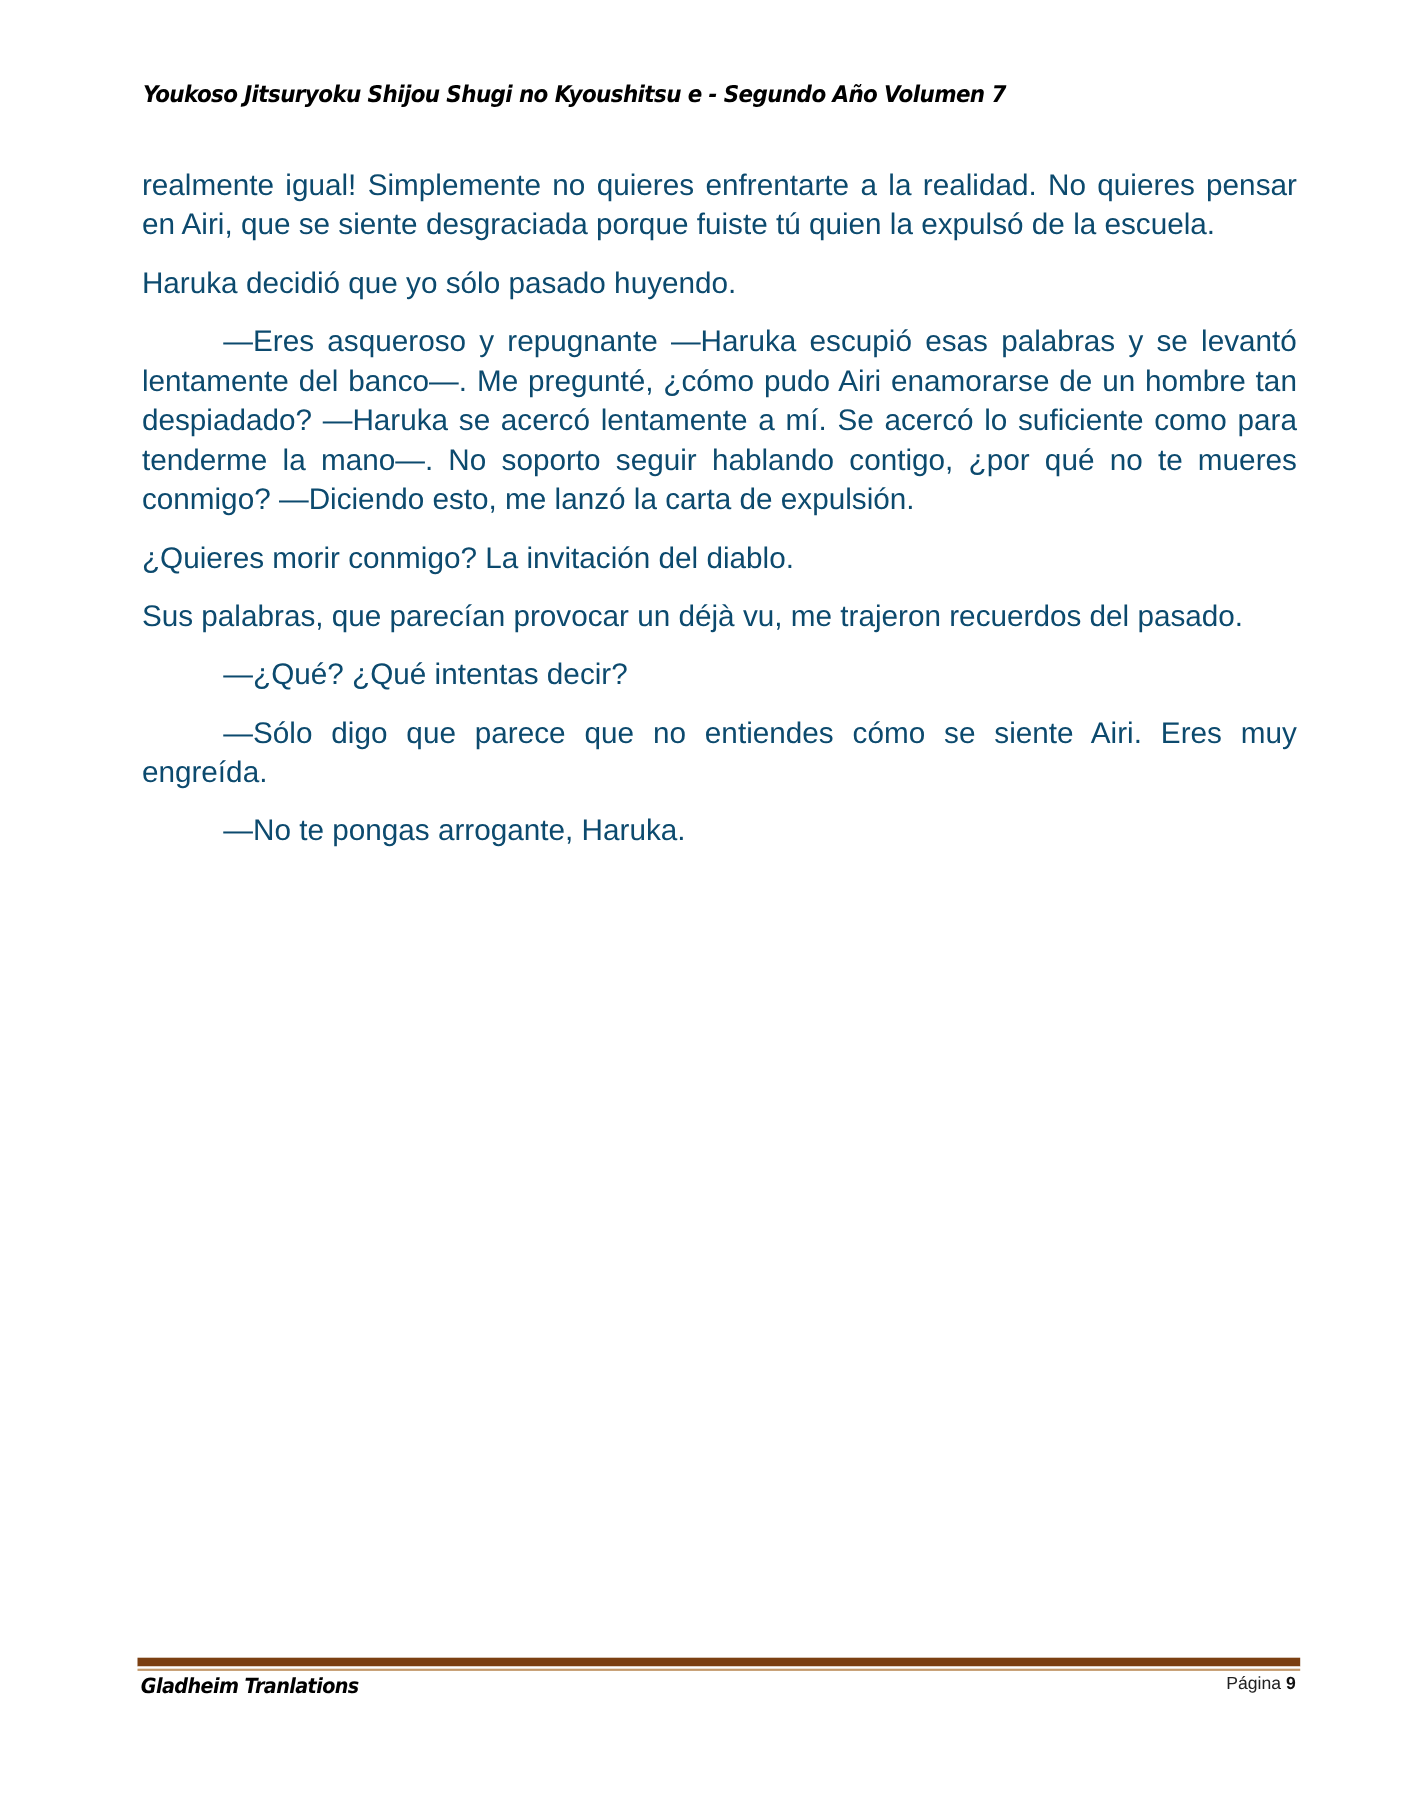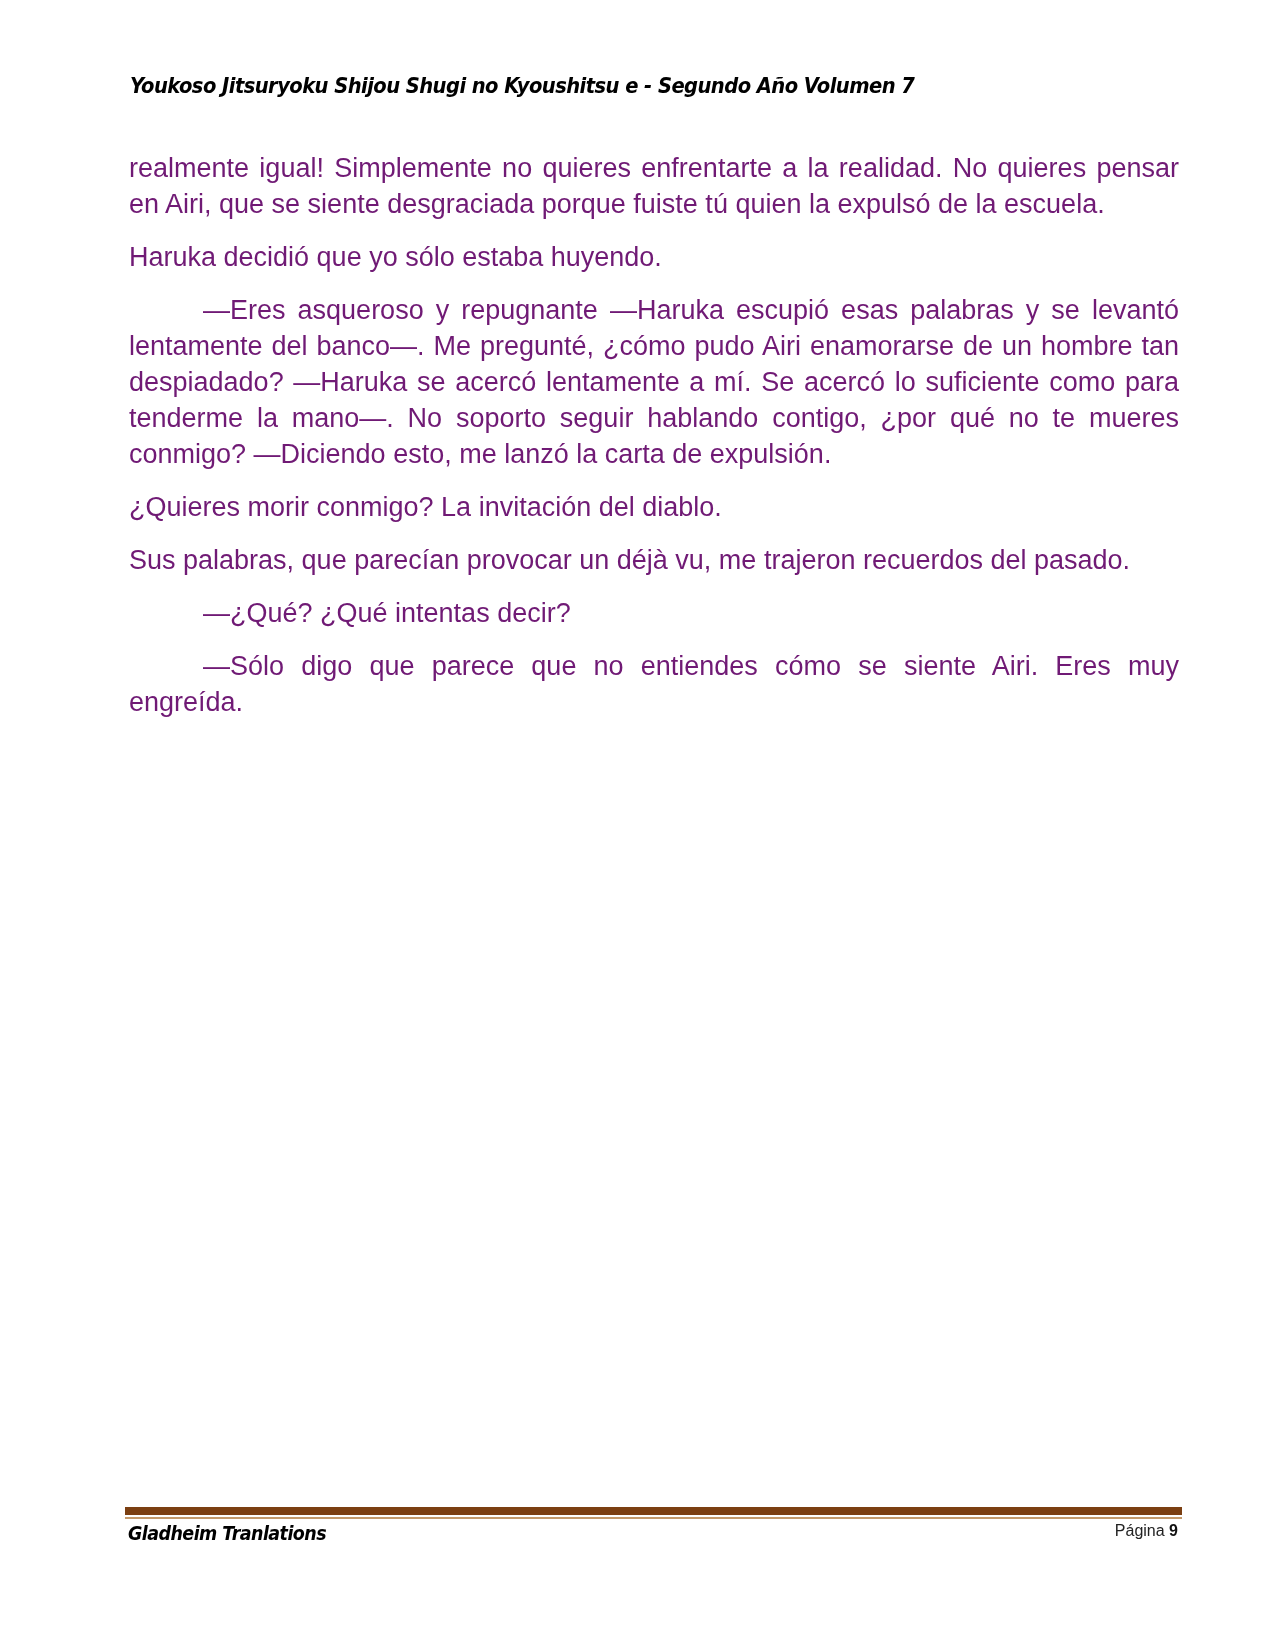--- a/index.html
+++ b/index.html
@@ -9,21 +9,21 @@
     position: absolute; left: 114px; top: 74px;
     font-family: "DejaVu Sans", sans-serif;
     font-weight: bold; font-style: italic;
     font-size: 21px; letter-spacing: -0.6px;
     color: #000; white-space: nowrap;
     transform: scaleX(0.93); transform-origin: left top;
   }
   .body-text {
     position: absolute; left: 113px; top: 150px; width: 1050px;
     font-family: "Liberation Sans", sans-serif;
-    font-size: 27px; line-height: 36px; color: #701a75;
+    font-size: 27px; line-height: 36px; color: #0c4a6e;
   }
   .body-text p {
     margin: 0 0 17px 0; text-align: justify;
   }
   .body-text p.dialogue { text-indent: 74px; }
   .footer-rule {
     position: absolute; left: 109px; top: 1507px; width: 1057px;
   }
   .footer-rule .thick { height: 8px; background: #7b3f12; }
   .footer-rule .gap { height: 2px; background: #fff; }
@@ -43,26 +43,27 @@
   .footer-right .num { font-weight: bold; color: #111; }
 </style>
 </head>
 <body>
 
 <div class="page">
   <div class="running-header">Youkoso Jitsuryoku Shijou Shugi no Kyoushitsu e - Segundo Año Volumen 7</div>
 
   <div class="body-text">
     <p class="narration">realmente igual! Simplemente no quieres enfrentarte a la realidad. No quieres pensar en Airi, que se siente desgraciada porque fuiste tú quien la expulsó de la escuela.</p>
-    <p class="narration">Haruka decidió que yo sólo estaba huyendo.</p>
+    <p class="narration">Haruka decidió que yo sólo pasado huyendo.</p>
     <p class="dialogue">—Eres asqueroso y repugnante —Haruka escupió esas palabras y se levantó lentamente del banco—. Me pregunté, ¿cómo pudo Airi enamorarse de un hombre tan despiadado? —Haruka se acercó lentamente a mí. Se acercó lo suficiente como para tenderme la mano—. No soporto seguir hablando contigo, ¿por qué no te mueres conmigo? —Diciendo esto, me lanzó la carta de expulsión.</p>
     <p class="narration">¿Quieres morir conmigo? La invitación del diablo.</p>
     <p class="narration">Sus palabras, que parecían provocar un déjà vu, me trajeron recuerdos del pasado.</p>
     <p class="dialogue">—¿Qué? ¿Qué intentas decir?</p>
     <p class="dialogue">—Sólo digo que parece que no entiendes cómo se siente Airi. Eres muy engreída.</p>
+    <p class="dialogue">—No te pongas arrogante, Haruka.</p>
   </div>
 
   <div class="footer-rule">
     <div class="thick"></div>
     <div class="gap"></div>
     <div class="thin"></div>
   </div>
 
   <div class="footer-left">Gladheim Tranlations</div>
   <div class="footer-right">

